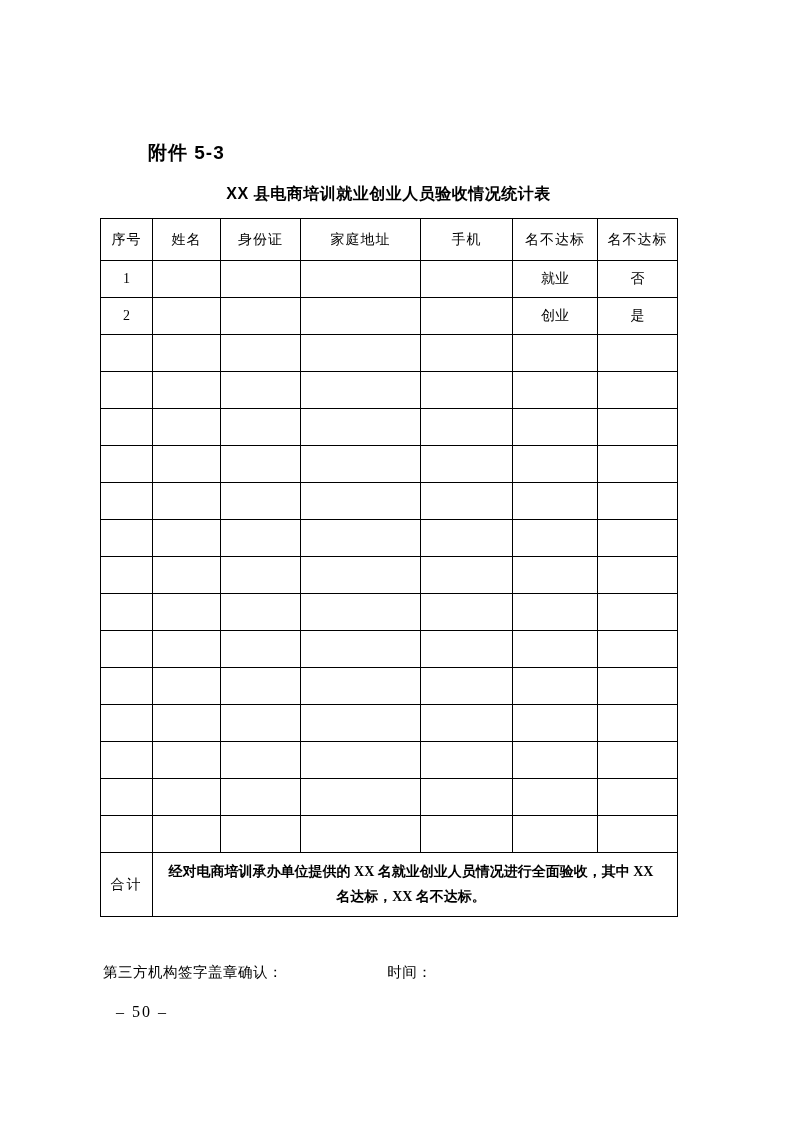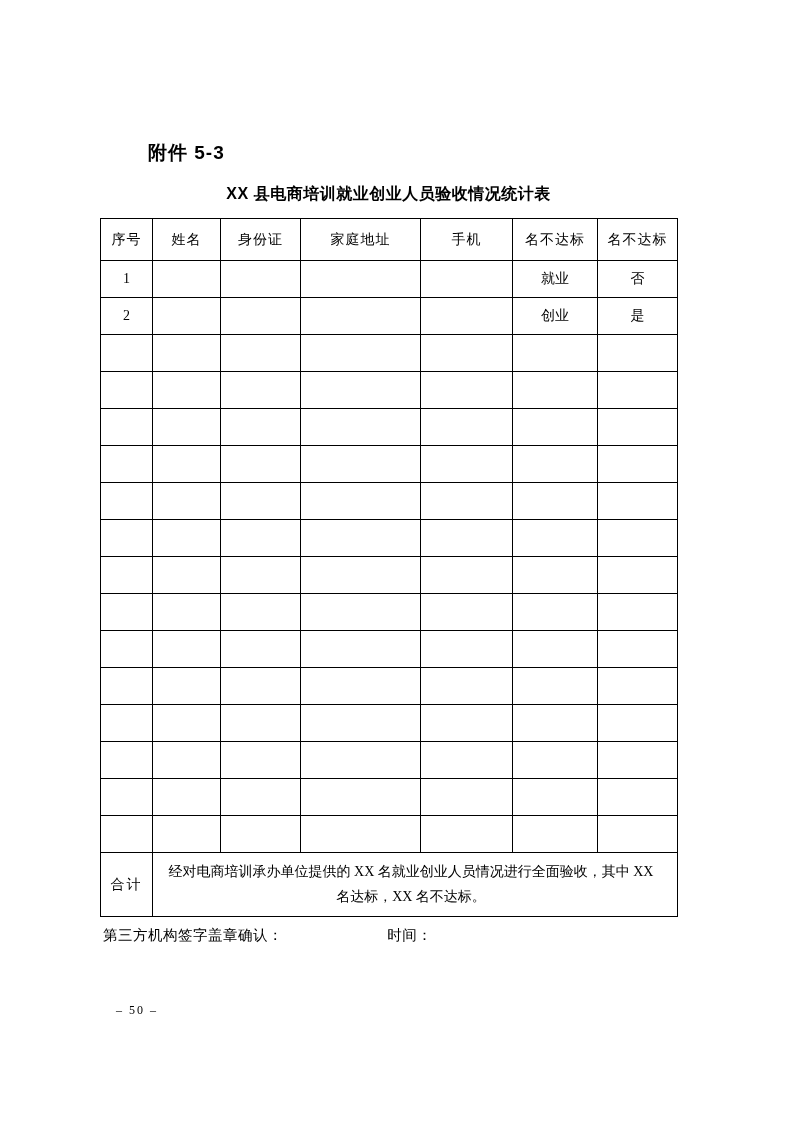--- a/index.html
+++ b/index.html
@@ -42,29 +42,30 @@
     letter-spacing:1px;
   }
   table.stats-table tbody td { height:37px; }
   table.stats-table tfoot td { height:64px; }
   td.total-label-cell { font-size:14.5px; letter-spacing:2px; }
   td.total-text-cell {
     text-align:left;
     padding:6px 20px 6px 12px;
     line-height:1.75;
     font-size:14px;
+    font-weight:bold;
   }
   .sign-line {
-    position:absolute; left:103px; top:926px;
+    position:absolute; left:103px; top:963px;
     font-size:14.5px; letter-spacing:0.5px;
   }
   .sign-line .time-label { margin-left:100px; }
   .page-number {
     position:absolute; left:116px; top:1003px;
-    font-size:12px; letter-spacing:2px;
+    font-size:16px; letter-spacing:2px;
   }
 </style>
 </head>
 <body>
 
 <div class="attachment-label">附件 5-3</div>
 
 <div class="doc-title">XX 县电商培训就业创业人员验收情况统计表</div>
 
 <table class="stats-table">

